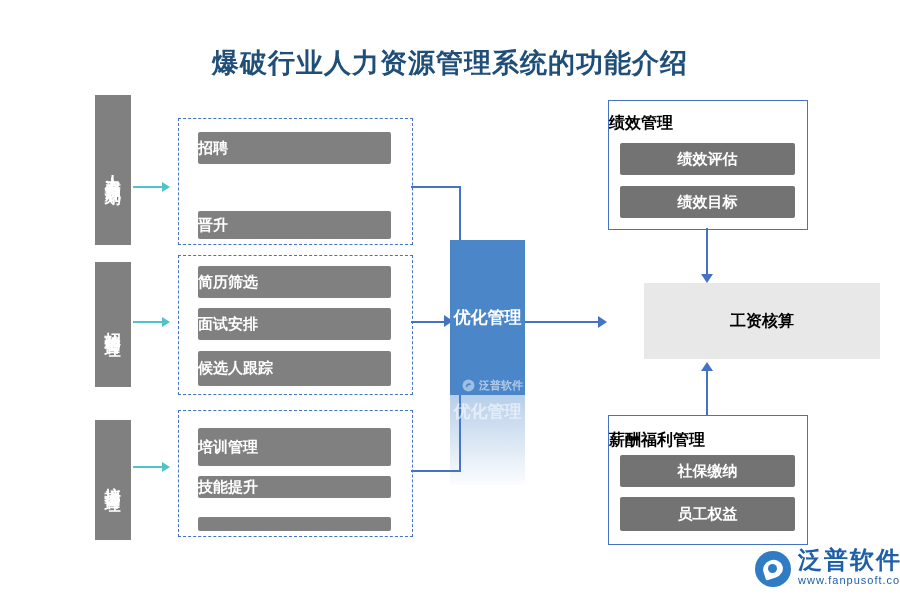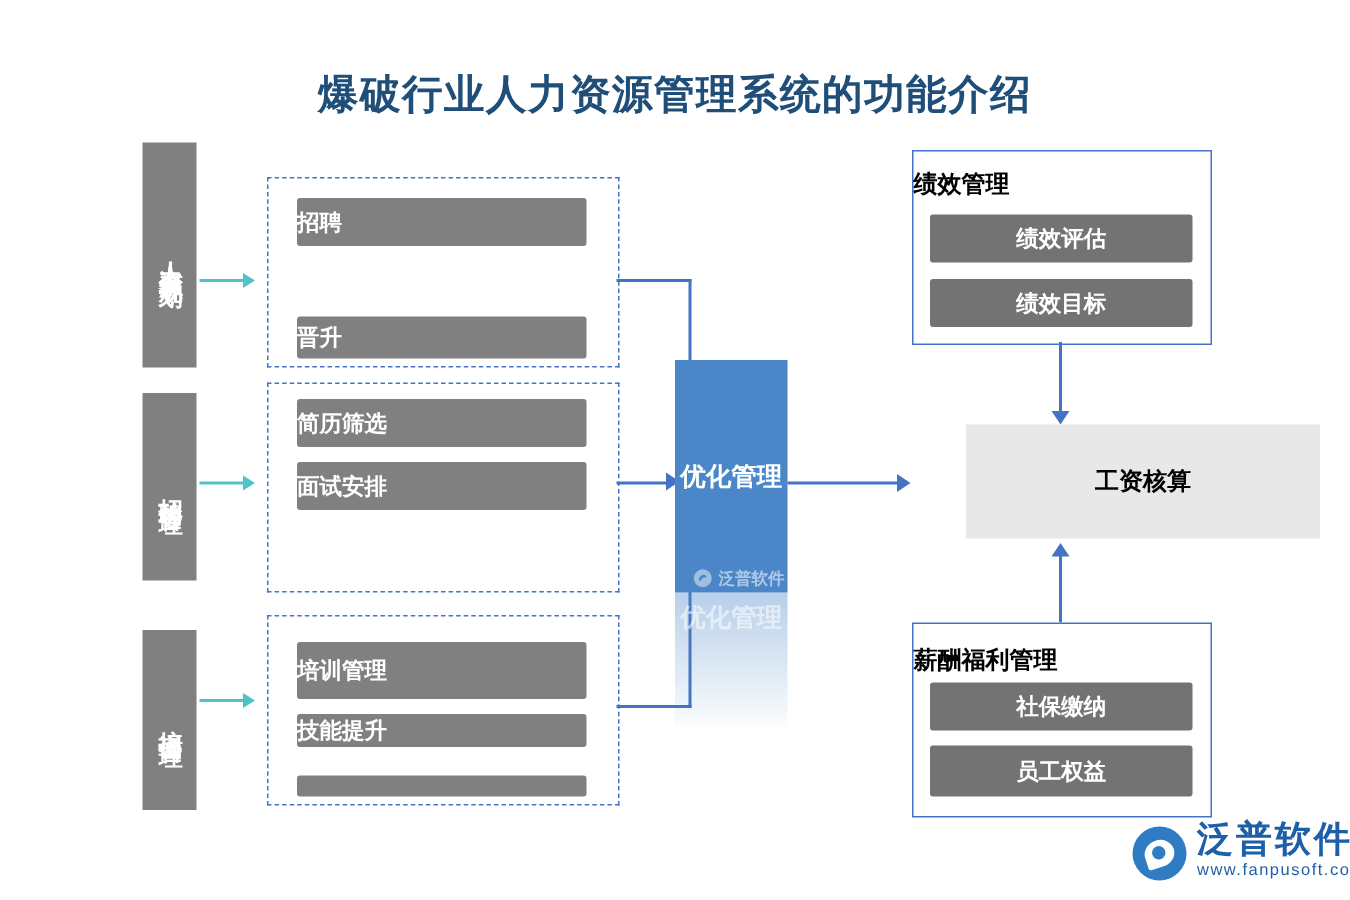--- a/index.html
+++ b/index.html
@@ -234,20 +234,23 @@
     <span>晋升</span>
   </div>
 
   <div class="dashbox" style="left:178px;top:255px;width:233px;height:138px;"></div>
   <div class="gitem" style="left:198px;top:308px;width:193px;height:32px;">
     <span>面试安排</span>
   </div>
   <div class="gitem" style="left:198px;top:266px;width:193px;height:32px;">
     <span>简历筛选</span>
   </div>
+  <div class="gitem" style="left:198px;top:351px;width:193px;height:35px;">
+    <span>候选人跟踪</span>
+  </div>
 
   <div class="dashbox" style="left:178px;top:410px;width:233px;height:125px;"></div>
   <div class="gitem" style="left:198px;top:428px;width:193px;height:38px;">
     <span>培训管理</span>
   </div>
   <div class="gitem" style="left:198px;top:476px;width:193px;height:22px;">
     <span>技能提升</span>
   </div>
   <div class="gitem" style="left:198px;top:517px;width:193px;height:14px;"></div>
 

